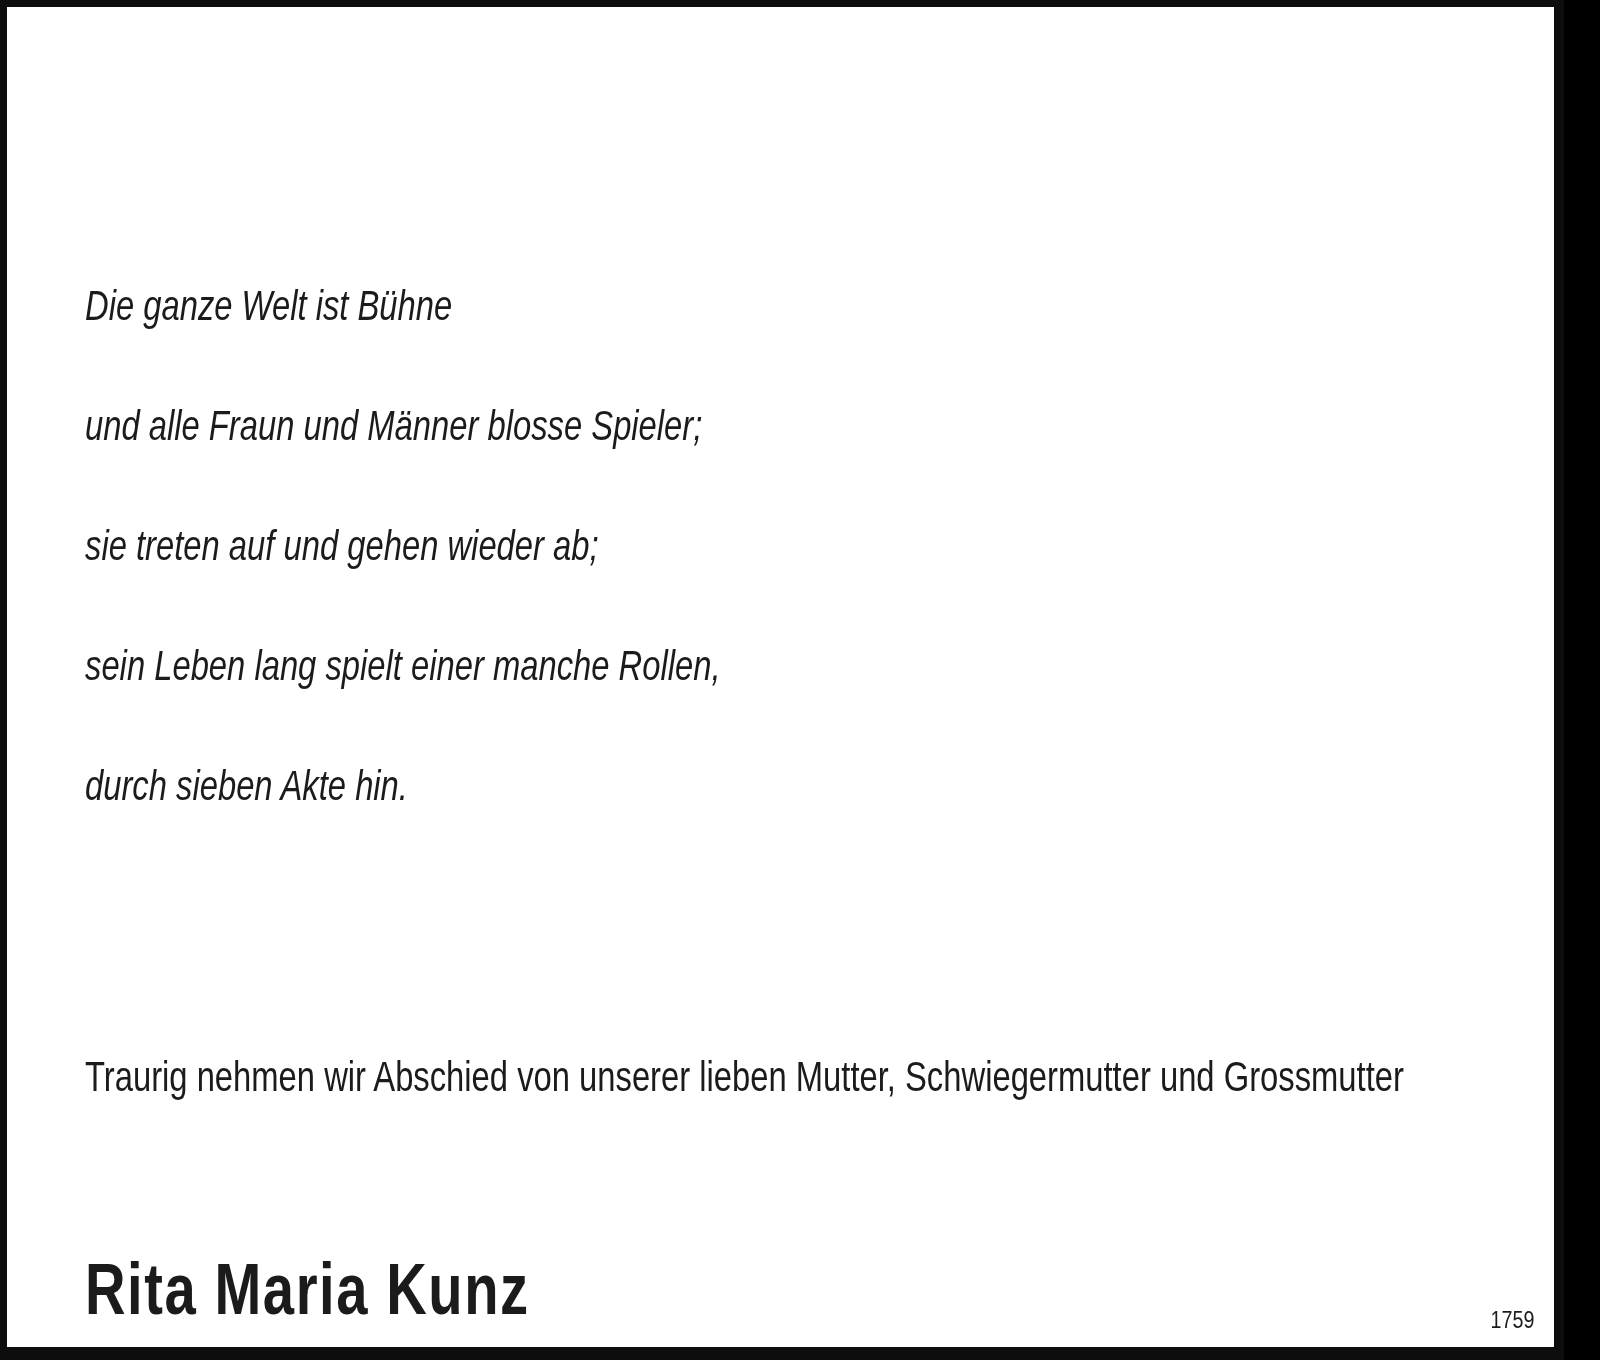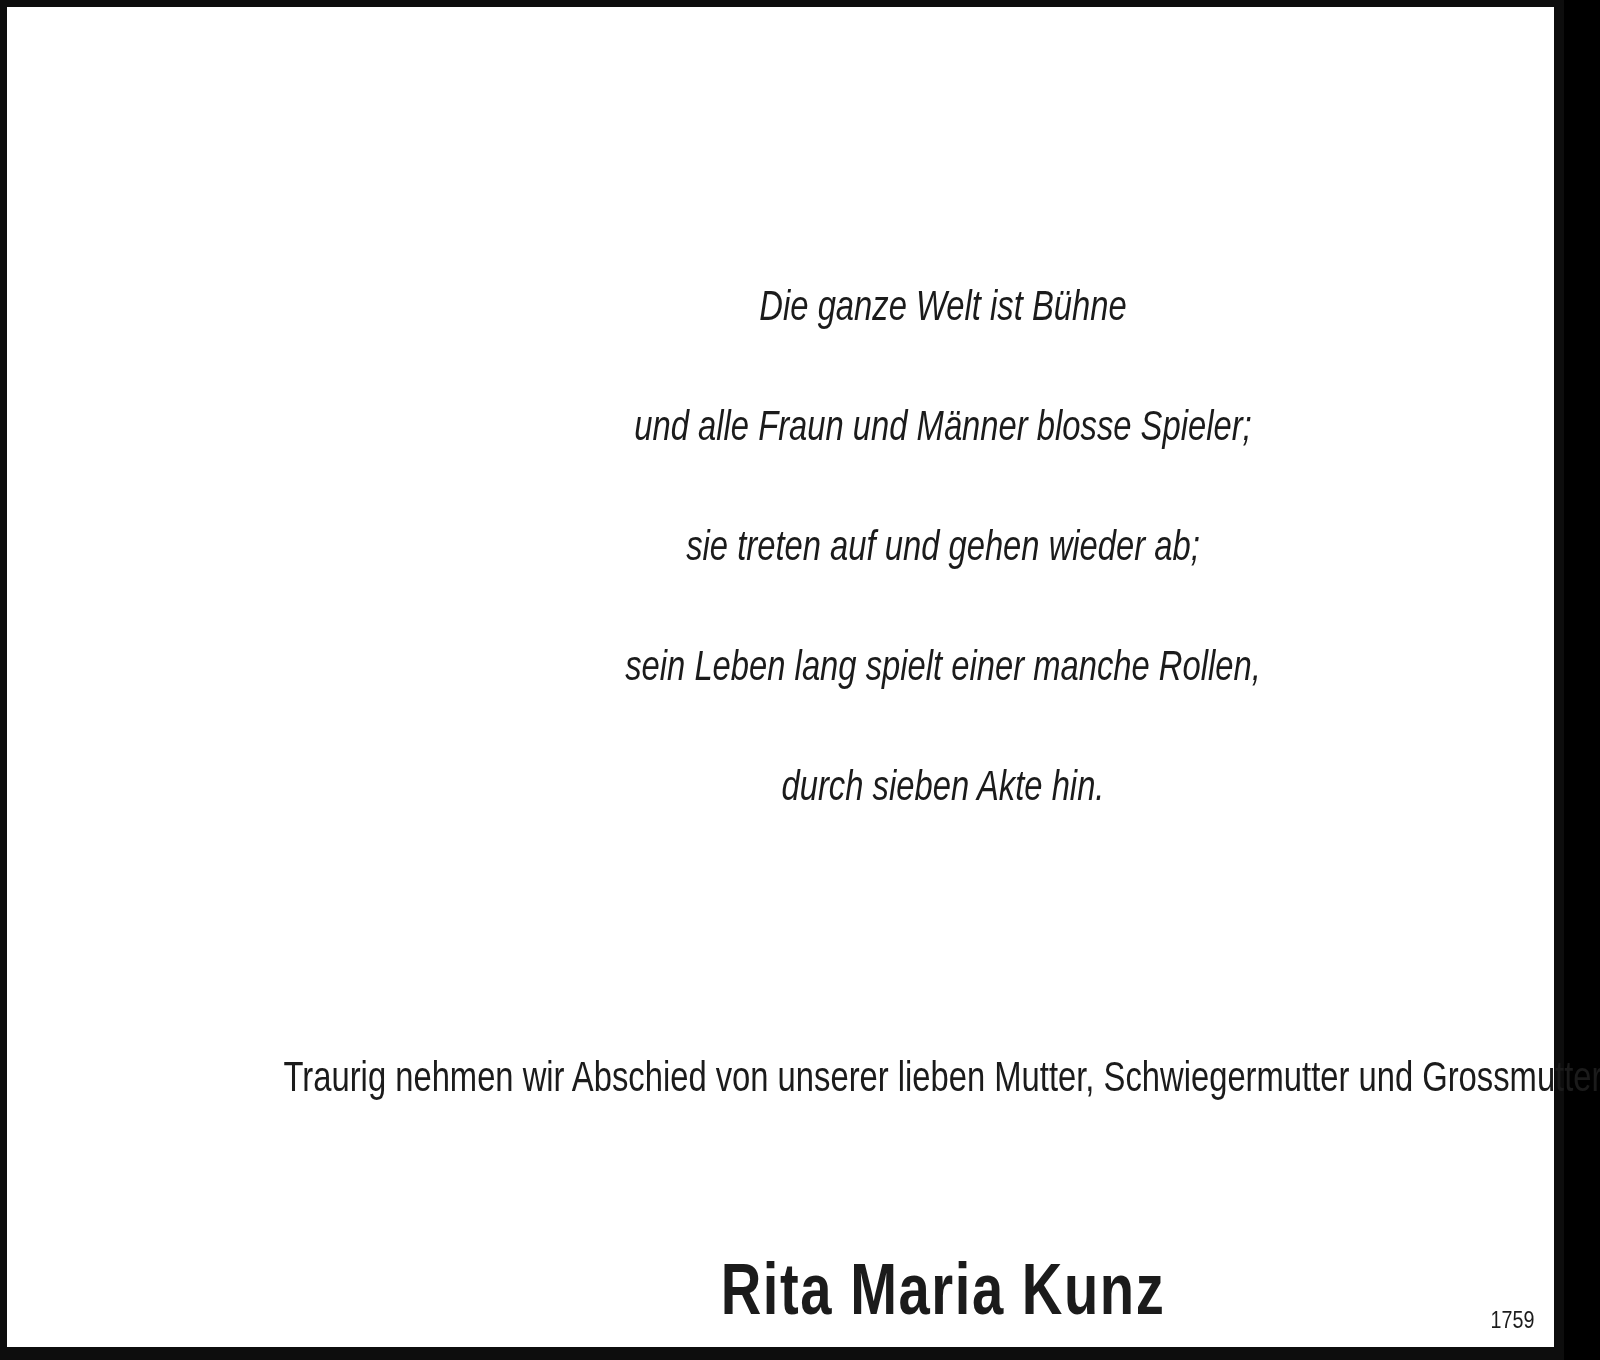--- a/index.html
+++ b/index.html
@@ -14,21 +14,20 @@
   .page {
     position: absolute;
     left: 0; top: 0;
     width: 1564px;
     height: 1360px;
     box-sizing: border-box;
     background: #ffffff;
     border-style: solid;
     border-color: #0d0d0d;
     border-width: 7px 10px 13px 7px;
-    text-align: center;
   }
   
   .content {
     position: absolute;
     left: 78px;
     top: 79px;
     width: 2200px;
     transform: scaleX(0.78);
     transform-origin: 0 0;
     color: #1b1b1b;

